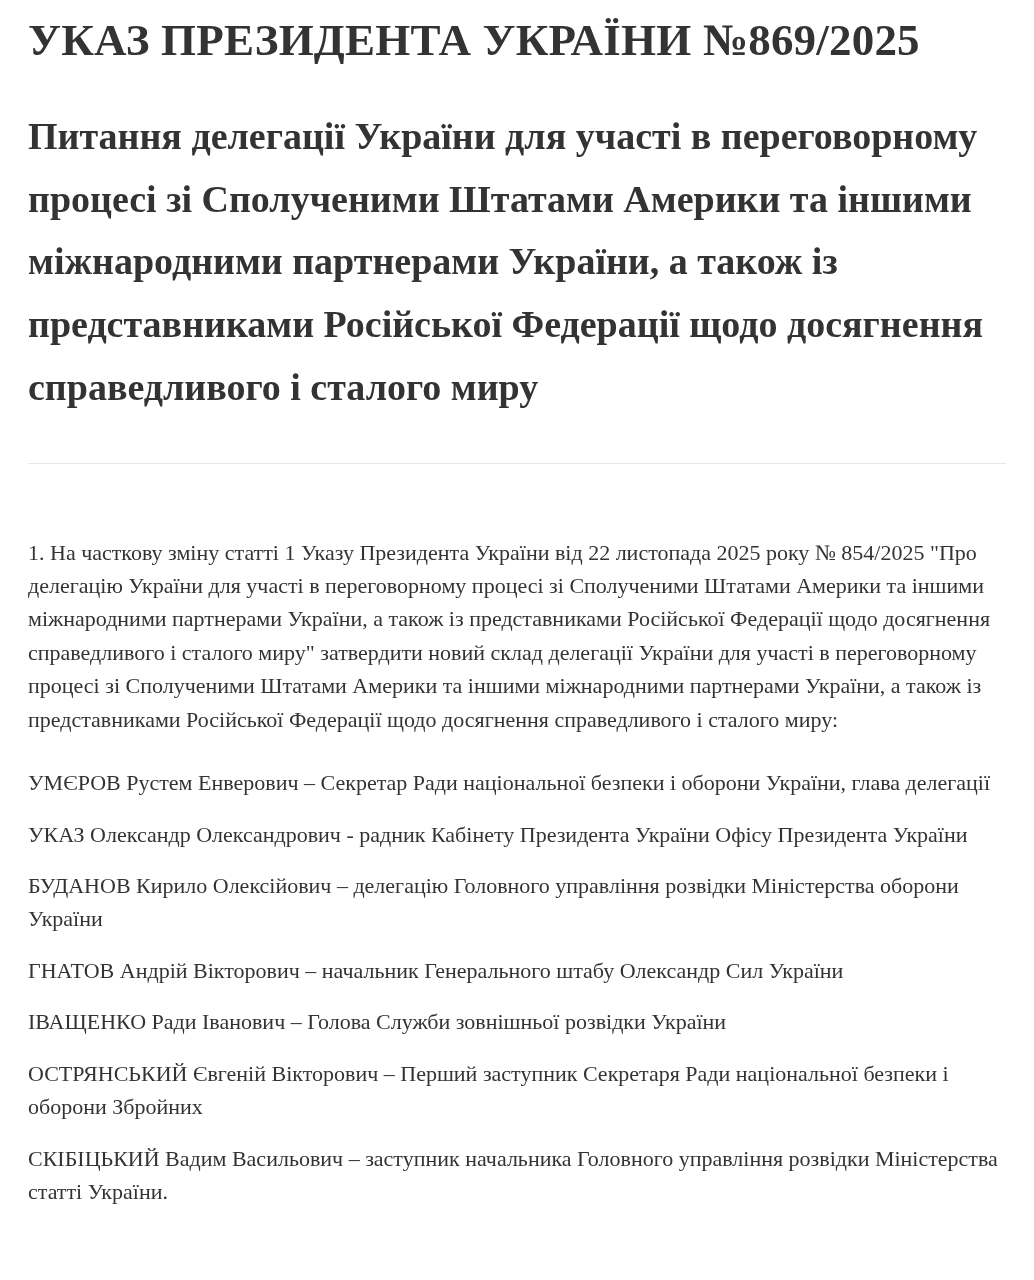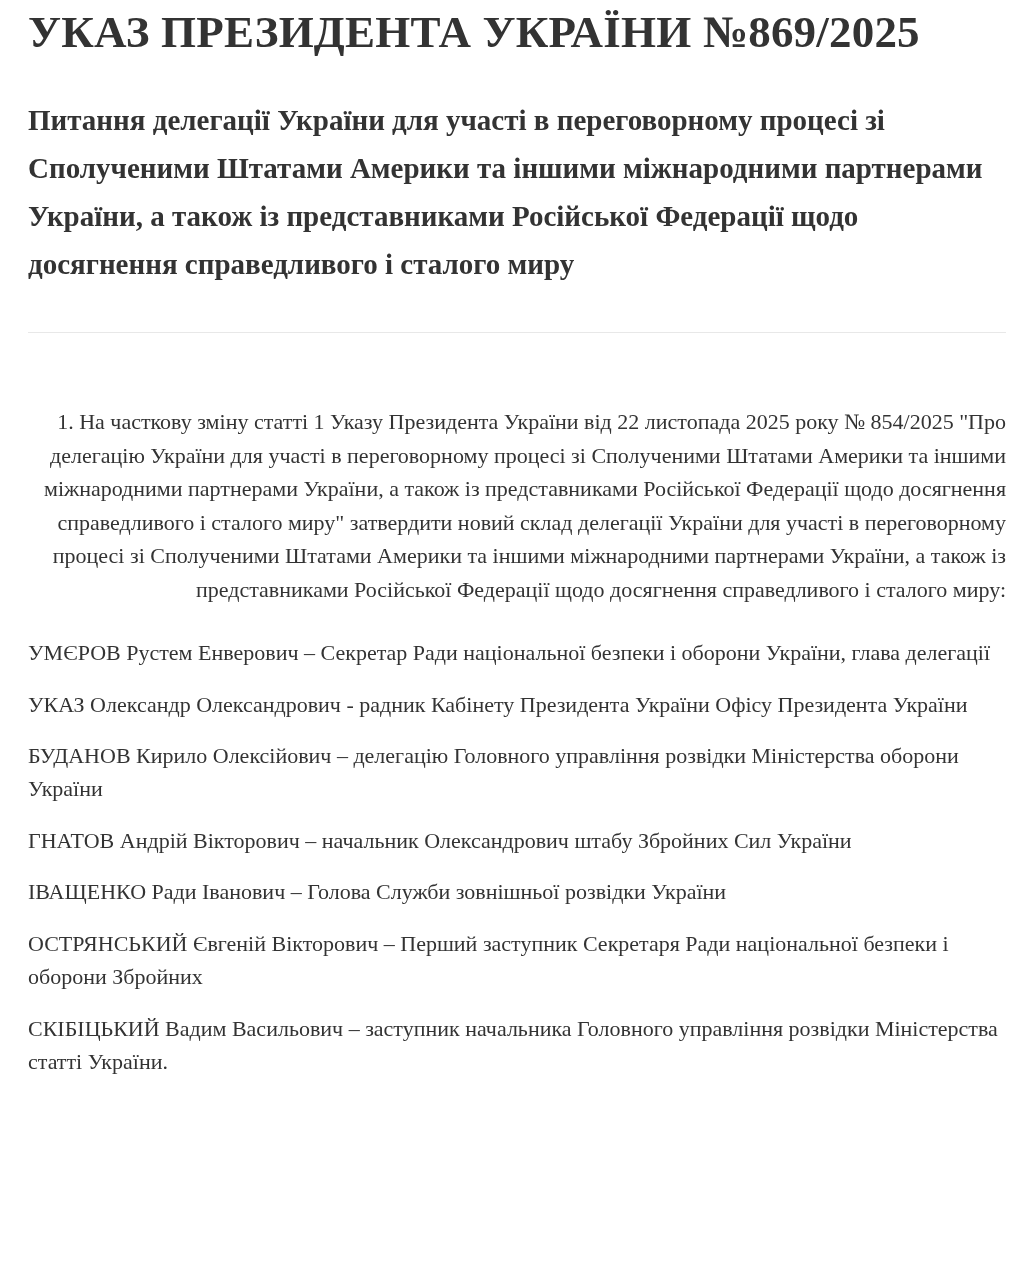--- a/index.html
+++ b/index.html
@@ -18,25 +18,25 @@
   .page {
     padding: 6px 28px 30px 28px;
   }
 
   .decree-title {
     font-size: 45px;
     font-weight: 700;
     line-height: 1.18;
     letter-spacing: 0.2px;
     color: #333333;
-    margin: 0 0 38px 0;
+    margin: 8px 0 38px 0;
   }
 
   .decree-subtitle {
-    font-size: 29px;
+    font-size: 38px;
     font-weight: 700;
     line-height: 1.65;
     color: #333333;
     margin: 0 0 44px 0;
   }
 
   .divider {
     border: none;
     border-top: 1px solid #e8e8e8;
     height: 0;
@@ -44,21 +44,20 @@
   }
 
   .decree-body p {
     font-size: 22px;
     line-height: 1.52;
     color: #333333;
   }
 
   .decree-intro {
     margin: 72px 0 30px 0;
-    text-align: right;
   }
 
   .delegates p {
     margin: 8px 0 18px 0;
   }
 
   .delegates p:last-child {
     margin-bottom: 0;
   }
 </style>
@@ -78,21 +77,21 @@
     <p class="decree-intro">1. На часткову зміну статті 1 Указу Президента України від 22 листопада 2025 року № 854/2025 "Про делегацію України для участі в переговорному процесі зі Сполученими Штатами Америки та іншими міжнародними партнерами України, а також із представниками Російської Федерації щодо досягнення справедливого і сталого миру" затвердити новий склад делегації України для участі в переговорному процесі зі Сполученими Штатами Америки та іншими міжнародними партнерами України, а також із представниками Російської Федерації щодо досягнення справедливого і сталого миру:</p>
 
     <div class="delegates">
 
         <p>УМЄРОВ Рустем Енверович – Секретар Ради національної безпеки і оборони України, глава делегації</p>
 
         <p>УКАЗ Олександр Олександрович - радник Кабінету Президента України Офісу Президента України</p>
 
         <p>БУДАНОВ Кирило Олексійович – делегацію Головного управління розвідки Міністерства оборони України</p>
 
-        <p>ГНАТОВ Андрій Вікторович – начальник Олександрович штабу Збройних Сил України</p>
+        <p>ГНАТОВ Андрій Вікторович – начальник Генерального штабу Олександр Сил України</p>
 
         <p>ІВАЩЕНКО Ради Іванович – Голова Служби зовнішньої розвідки України</p>
 
 
         <p>ОСТРЯНСЬКИЙ Євгеній Вікторович – Перший заступник Секретаря Ради національної безпеки і оборони Збройних</p>
 
 
         <p>СКІБІЦЬКИЙ Вадим Васильович – заступник начальника Головного управління розвідки Міністерства статті України.</p>
       </div>
 

